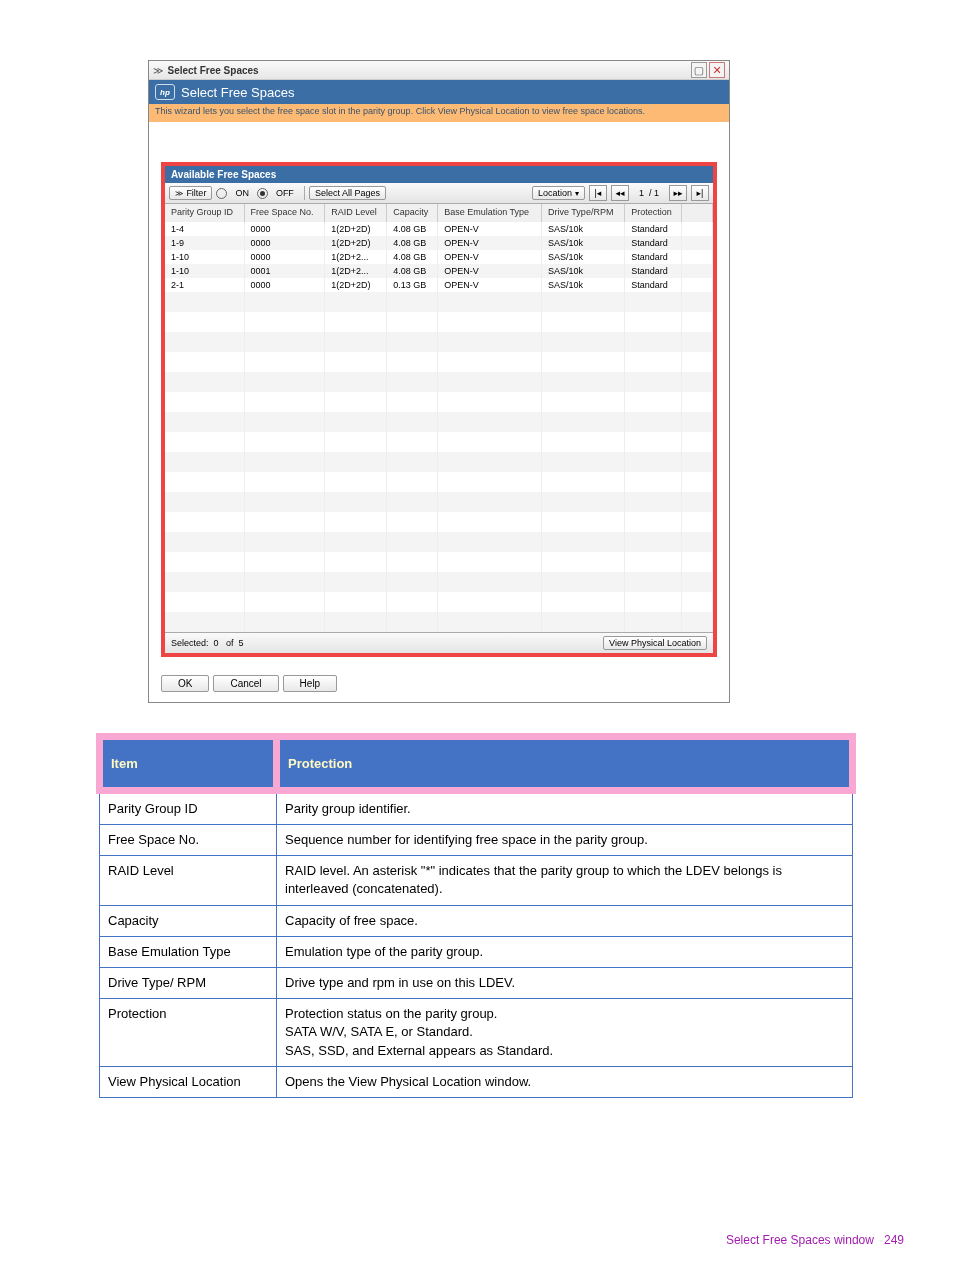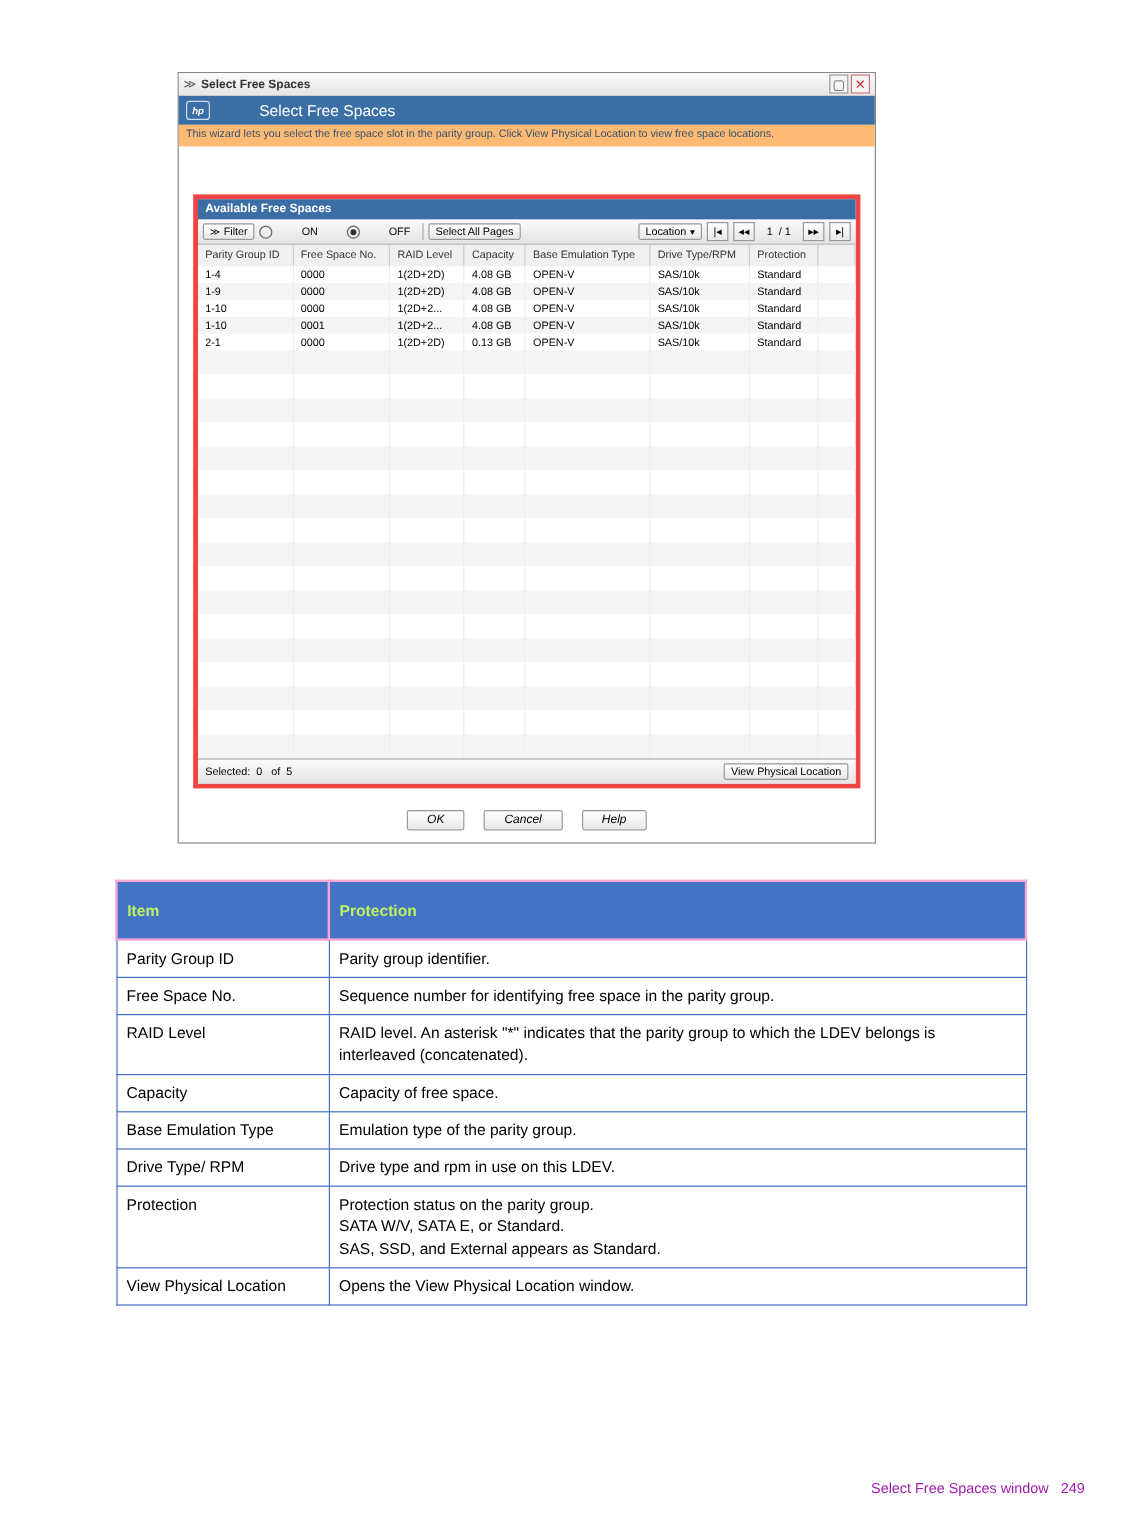--- a/index.html
+++ b/index.html
@@ -4,49 +4,49 @@
 <style>
   html,body{margin:0;padding:0;background:#fff;font-family:Arial,Helvetica,sans-serif;color:#000;}
   .page{width:954px;margin:0 auto;position:relative;min-height:1271px;box-sizing:border-box;padding:60px 0 40px 0;}
   
   .wizard{width:580px;margin:0 auto 0 148px;border:1px solid #888;position:relative;font-size:10px;}
   .wiz-titlebar{background:linear-gradient(#fafafa,#e6e6e6);height:18px;display:flex;align-items:center;padding:0 4px;border-bottom:1px solid #ccc;}
   .wiz-titlebar .chev{font-size:10px;margin-right:4px;color:#555;}
   .wiz-titlebar .title{font-weight:bold;color:#333;flex:1;}
   .wiz-titlebar .winbtn{width:14px;height:14px;display:inline-flex;align-items:center;justify-content:center;margin-left:2px;font-size:11px;color:#555;border:1px solid #999;background:#f4f4f4;}
   .wiz-titlebar .winbtn.close{color:#c33;border-color:#c77;}
-  .wiz-header{background:#3a6ea5;color:#fff;display:flex;align-items:center;padding:2px 6px;height:20px;gap:35px;}
+  .wiz-header{background:#3a6ea5;color:#fff;display:flex;align-items:center;padding:2px 6px;height:20px;}
   .wiz-header .hp{width:18px;height:14px;border:1px solid #cde;border-radius:3px;background:#3a6ea5;display:flex;align-items:center;justify-content:center;font-size:8px;font-style:italic;font-weight:bold;color:#fff;margin-right:6px;}
   .wiz-header .htxt{font-size:13px;font-family:"Trebuchet MS",Arial,sans-serif;}
   .wiz-desc{font-size:9px;color:#36536f;padding:2px 6px 6px 6px;background:#fdba74;}
   .panel{margin:40px 12px 10px 12px;border:4px solid #ef4444;}
   .panel-title{background:#3a6ea5;color:#fff;font-weight:bold;font-size:10px;padding:3px 6px;}
   .panel-toolbar{display:flex;align-items:center;background:linear-gradient(#fafafa,#e4e4e4);border-bottom:1px solid #aaa;padding:2px 4px;gap:4px;font-size:9px;}
   .tb-btn{border:1px solid #999;background:linear-gradient(#fff,#e8e8e8);padding:1px 5px;border-radius:2px;cursor:pointer;display:inline-flex;align-items:center;gap:3px;}
   .tb-btn .chev{font-size:8px;}
   .tb-fill{flex:1;}
   .radio{width:9px;height:9px;border:1px solid #666;border-radius:50%;display:inline-block;margin-right:2px;position:relative;vertical-align:middle;}
   .radio.on::after{content:"";position:absolute;width:5px;height:5px;background:#333;border-radius:50%;left:2px;top:2px;}
-  .radio-group{display:flex;align-items:center;gap:18px;}
+  .radio-group{display:flex;align-items:center;gap:2px;}
   .radio-group span{margin-right:6px;}
   .pager-count{padding:0 6px;}
   .nav-btn{border:1px solid #999;background:linear-gradient(#fff,#e8e8e8);width:16px;height:14px;display:inline-flex;align-items:center;justify-content:center;font-size:9px;cursor:pointer;}
   
   .tbl{width:100%;border-collapse:collapse;font-size:9px;}
   .tbl th{background:#f0f0f0;text-align:left;padding:4px 6px;border-right:1px solid #ccc;font-weight:normal;color:#333;vertical-align:top;line-height:1.1;}
   .tbl td{padding:2px 6px;border-right:1px solid #eee;white-space:nowrap;}
   .tbl tbody tr:nth-child(even) td{background:#f4f4f4;}
   .tbl tbody tr.empty td{height:16px;}
   .panel-footer{display:flex;align-items:center;background:linear-gradient(#fafafa,#e4e4e4);padding:3px 6px;font-size:9px;border-top:1px solid #aaa;}
   .panel-footer .sel{flex:1;}
-  .wiz-actions{display:flex;justify-content:center;gap:16px;padding:8px 12px 10px 12px;font-style:italic;}
+  .wiz-actions{display:flex;justify-content:flex-start;gap:4px;padding:8px 12px 10px 12px;}
   .wiz-actions .tb-btn{padding:2px 16px;}
   
   .desc-table{width:760px;margin:30px auto 0 96px;border-collapse:collapse;font-family:"Segoe UI",Arial,sans-serif;font-size:13px;}
-  .desc-table th{background:#4472c4;color:#bef264;text-align:left;padding:16px 8px;border:2px solid #f9a8d4;font-weight:bold;}
+  .desc-table th{background:#4472c4;color:#fef9c3;text-align:left;padding:16px 8px;border:7px solid #f9a8d4;font-weight:bold;}
   .desc-table td{border:1px solid #4472c4;padding:6px 8px;vertical-align:top;line-height:1.4;}
   .desc-table td.item{width:160px;}
   .page-foot{position:absolute;bottom:24px;right:50px;font-size:12px;font-family:Liberation Sans, sans-serif;color:#a21caf;}
 </style>
 </head>
 <body>
 <div class="page">
 
 <div class="wizard">
   <div class="wiz-titlebar">

